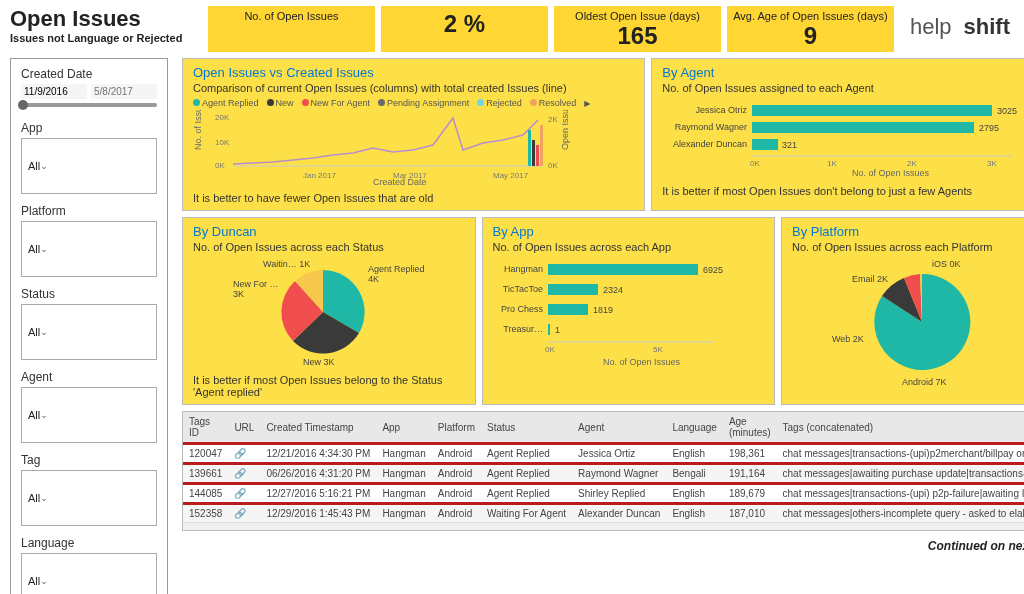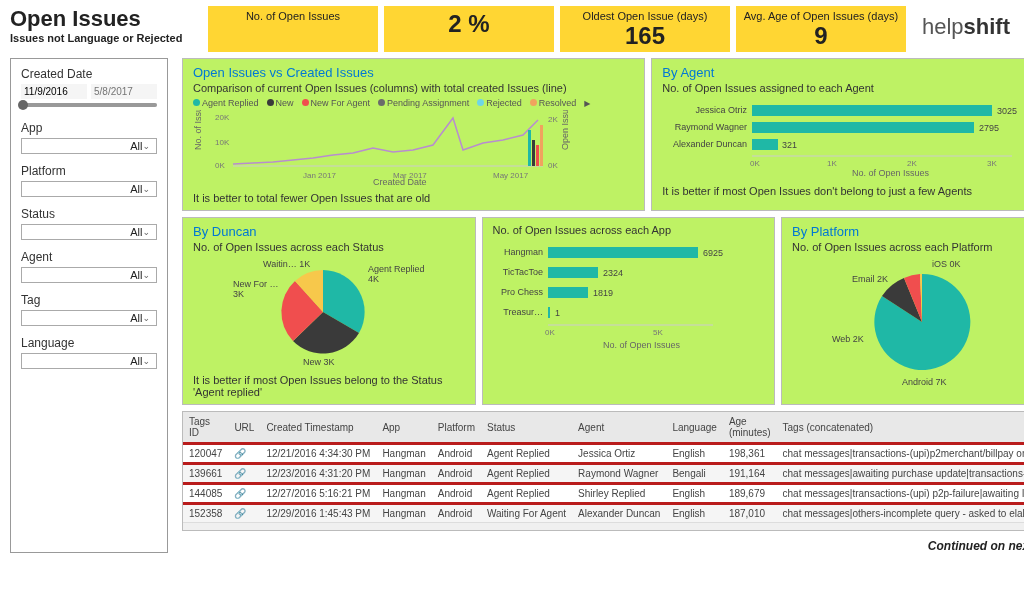--- a/index.html
+++ b/index.html
@@ -7,36 +7,36 @@
 .page { padding: 6px 10px 4px; }
 .header { display: flex; gap: 8px; align-items: flex-start; margin-bottom: 6px; }
 .title-block { width: 190px; }
 .title-block h1 { font-size: 22px; font-weight: 700; }
 .title-block .sub { font-size: 11px; font-weight: 600; }
 .kpis { display: flex; gap: 6px; flex: 1; }
 .kpi { background: #ffd633; text-align: center; padding: 4px 2px 2px; flex: 1; }
 .kpi .lbl { font-size: 11px; }
 .kpi .val { font-size: 24px; font-weight: 600; }
 .logo { font-size: 22px; color: #555; padding: 8px 4px 0 8px; }
-.logo .bold { font-weight: 700; color: #333; }
+.logo .bold { font-weight: 700; color: #333; margin-left: 12px; }
 .main { display: flex; gap: 14px; }
 .sidebar { width: 190px; border: 1px solid #999; padding: 8px 10px; }
 .filter { margin-bottom: 10px; }
 .filter-label { font-size: 12px; margin-bottom: 3px; color: #333; }
 .date-inputs { display: flex; gap: 4px; margin-bottom: 4px; }
 .date-inputs input { width: 66px; font-size: 10px; padding: 2px 3px; border: none; background: #f5f5f5; }
 .date-inputs input.ph { color: #aaa; }
 .slider { height: 4px; background: #ddd; border-radius: 2px; position: relative; margin: 4px 0 14px; }
 .slider .track { position: absolute; height: 100%; background: #999; border-radius: 2px; left: 0; right: 0; }
 .slider .handle { position: absolute; width: 10px; height: 10px; background: #666; border-radius: 50%; top: -3px; left: -3px; }
-.dropdown { border: 1px solid #aaa; padding: 1px 6px; display: flex; justify-content: flex-end; align-items: center; font-size: 11px; cursor: pointer; }
+.dropdown { border: 1px solid #aaa; padding: 21px 6px; display: flex; justify-content: flex-start; align-items: center; font-size: 11px; cursor: pointer; }
 .chev { font-size: 9px; color: #666; }
 .content { flex: 1; display: flex; flex-direction: column; gap: 6px; }
 .row { display: flex; gap: 6px; }
-.card { border: 1px solid #bbb; padding: 6px 10px; background: #bef264; }
+.card { border: 1px solid #bbb; padding: 6px 10px; background: #fde047; }
 .card-title { color: #0078d4; font-size: 13px; font-weight: 500; margin-bottom: 2px; }
 .card-sub { font-size: 11px; color: #333; margin-bottom: 4px; }
 .card-foot { font-size: 11px; color: #333; margin-top: 4px; }
 .legend { display: flex; gap: 8px; font-size: 9px; color: #555; margin-bottom: 2px; align-items: center; }
 .legend .dot { width: 7px; height: 7px; border-radius: 50%; display: inline-block; margin-right: 2px; }
 svg text { font-family: "Segoe UI", Arial, sans-serif; }
 .table-card { border: 1px solid #bbb; font-size: 10px; }
 .table-card table { width: 100%; border-collapse: collapse; }
 .table-card th { background: #e8e8e8; text-align: left; padding: 4px 6px; font-weight: 400; color: #444; }
 .table-card td { padding: 3px 6px; color: #444; border-top: 3px solid #b91c1c; white-space: nowrap; overflow: hidden; margin-left: 20px; }
@@ -163,21 +163,21 @@
             <path d="M40 54 L60 53 L80 52 L100 50 L120 48 L140 45 L160 43 L180 38 L200 42 L220 40 L240 35 L260 8 L270 40 L290 33 L310 30 L330 25 L345 10" stroke="#b88dcf" fill="none" stroke-width="1.5"></path>
             <rect x="335" y="20" width="3" height="36" fill="#1fb8a6"></rect>
               <rect x="339" y="30" width="3" height="26" fill="#3a3a3a"></rect>
               <rect x="343" y="35" width="3" height="21" fill="#f04e4e"></rect>
               <rect x="347" y="15" width="3" height="41" fill="#f0a35e"></rect>
             <text x="110" y="68" class="tick">Jan 2017</text>
             <text x="200" y="68" class="tick">Mar 2017</text>
             <text x="300" y="68" class="tick">May 2017</text>
             <text x="180" y="75" class="axis-label">Created Date</text>
           </svg>
-          <div class="card-foot">It is better to total fewer Open Issues that are old</div>
+          <div class="card-foot">It is better to have fewer Open Issues that are old</div>
         </div>
         <div class="card" style="flex:1">
           <div class="card-title">By Agent</div>
           <div class="card-sub">No. of Open Issues assigned to each Agent</div>
           <svg width="370" height="80">
             <text x="85" y="15" text-anchor="end" class="bar-lbl">Jessica Otriz</text>
             <rect x="90" y="7" width="240" height="11" fill="#1fb8a6"></rect>
             <text x="335" y="16" class="bar-lbl">3025</text>
             <text x="85" y="32" text-anchor="end" class="bar-lbl">Raymond Wagner</text>
             <rect x="90" y="24" width="222" height="11" fill="#1fb8a6"></rect>
@@ -210,20 +210,21 @@
             <text x="175" y="15" class="bar-lbl">Agent Replied</text>
               <text x="175" y="25" class="bar-lbl">4K</text>
             <text x="110" y="108" class="bar-lbl">New 3K</text>
             <text x="40" y="30" class="bar-lbl">New For …</text>
               <text x="40" y="40" class="bar-lbl">3K</text>
             <text x="70" y="10" class="bar-lbl">Waitin… 1K</text>
           </svg>
           <div class="card-foot">It is better if most Open Issues belong to the Status 'Agent replied'</div>
         </div>
         <div class="card" style="flex:1">
+          <div class="card-title">By App</div>
           <div class="card-sub">No. of Open Issues across each App</div>
           <svg width="240" height="120">
             <text x="50" y="15" text-anchor="end" class="bar-lbl">Hangman</text>
             <rect x="55" y="7" width="150" height="11" fill="#1fb8a6"></rect>
               <text x="210" y="16" class="bar-lbl">6925</text>
             <text x="50" y="35" text-anchor="end" class="bar-lbl">TicTacToe</text>
             <rect x="55" y="27" width="50" height="11" fill="#1fb8a6"></rect>
               <text x="110" y="36" class="bar-lbl">2324</text>
             <text x="50" y="55" text-anchor="end" class="bar-lbl">Pro Chess</text>
             <rect x="55" y="47" width="40" height="11" fill="#1fb8a6"></rect>
@@ -280,21 +281,21 @@
                 <td>Android</td>
                 <td>Agent Replied</td>
                 <td>Jessica Ortiz</td>
                 <td>English</td>
                 <td>198,361</td>
                 <td>chat messages|transactions-(upi)p2merchant/billpay or recharge</td>
               </tr>
               <tr class="alt">
                 <td>139661</td>
                 <td><span class="link-icon">🔗</span></td>
-                <td>12/23/2016 4:31:20 PM</td>
+                <td>06/26/2016 4:31:20 PM</td>
                 <td>Hangman</td>
                 <td>Android</td>
                 <td>Agent Replied</td>
                 <td>Raymond Wagner</td>
                 <td>Bengali</td>
                 <td>191,164</td>
                 <td>chat messages|awaiting purchase update|transactions-(upi)p2m</td>
               </tr>
               <tr>
                 <td>144085</td>

